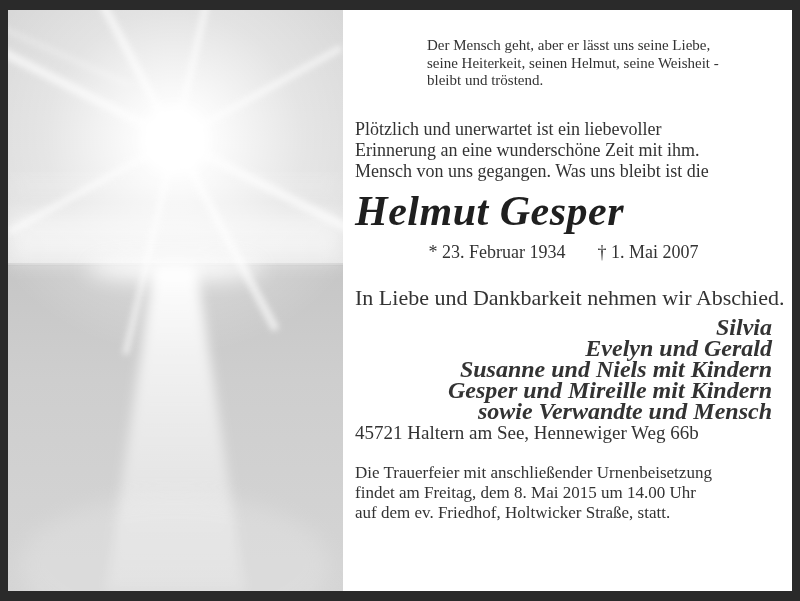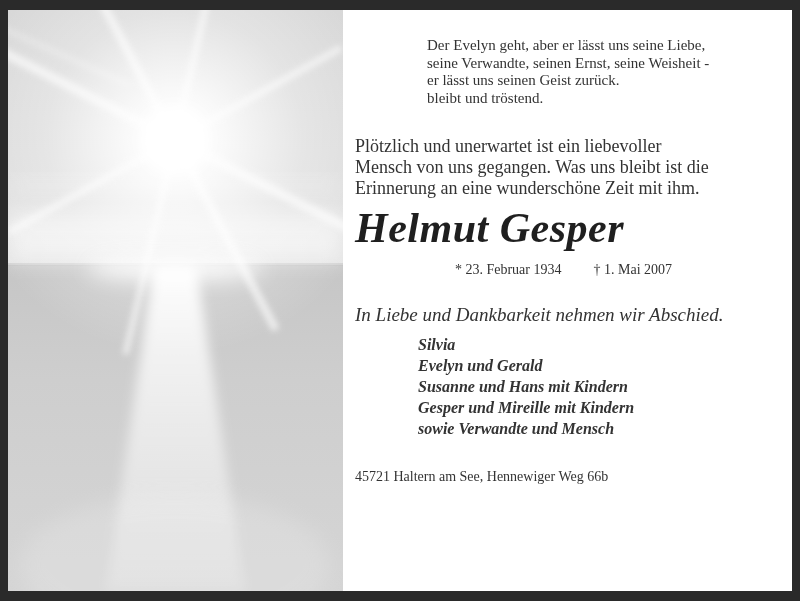--- a/index.html
+++ b/index.html
@@ -45,43 +45,42 @@
     font-size: 42px;
     line-height: 44px;
     font-weight: bold;
     font-style: italic;
     text-align: left;
     color: var(--name-text, #222222);
     letter-spacing: 0.5px;
   }
   .dates {
     margin-top: 9px;
-    font-size: 14px;
+    font-size: 18px;
     line-height: 21px;
     display: flex;
     justify-content: center;
     gap: 32px;
   }
   .farewell {
     margin-top: 24px;
-    font-size: 19px;
+    font-size: 22px;
     line-height: 21px;
-    font-style: italic;
   }
   .mourners {
     margin-top: 9px;
     margin-left: 63px;
-    font-size: 16px;
+    font-size: 24px;
     line-height: 21px;
     font-weight: bold;
     font-style: italic;
+    text-align: right;
   }
   .address {
-    margin-top: 27px;
-    font-size: 14px;
+    font-size: 19px;
     line-height: 21px;
   }
   .funeral {
     margin-top: 20px;
     font-size: 17px;
     line-height: 20px;
   }
 </style>
 </head>
 <body>
@@ -149,46 +148,50 @@
       <ellipse cx="167" cy="258" rx="88" ry="13" fill="#ffffff" opacity="0.85" filter="url(#b10)"></ellipse>
 
       <polygon points="146,255 188,255 237,581 98,581" fill="url(#refl)" filter="url(#b6)"></polygon>
       <ellipse cx="167" cy="555" rx="155" ry="70" fill="#ffffff" opacity="0.16" filter="url(#b10)"></ellipse>
     </svg>
   </div>
 
   <div class="content">
 
     <div class="verse">
-        <div class="line">Der Evelyn geht, aber er lässt uns seine Liebe,</div>
-        <div class="line">seine Verwandte, seinen Ernst, seine Weisheit -</div>
-        <div class="line">er lässt uns seinen Geist zurück.</div>
+        <div class="line">Der Mensch geht, aber er lässt uns seine Liebe,</div>
+        <div class="line">seine Heiterkeit, seinen Helmut, seine Weisheit -</div>
         <div class="line">bleibt und tröstend.</div>
       </div>
 
     <div class="announcement">
         <div class="line">Plötzlich und unerwartet ist ein liebevoller</div>
+        <div class="line">Erinnerung an eine wunderschöne Zeit mit ihm.</div>
         <div class="line">Mensch von uns gegangen. Was uns bleibt ist die</div>
-        <div class="line">Erinnerung an eine wunderschöne Zeit mit ihm.</div>
       </div>
 
     <h1 class="deceased-name">Helmut Gesper</h1>
 
     <div class="dates">
       <span class="line">* 23. Februar 1934</span>
       <span class="line">† 1. Mai 2007</span>
     </div>
 
     <div class="farewell line">In Liebe und Dankbarkeit nehmen wir Abschied.</div>
 
     <div class="mourners">
         <div class="line">Silvia</div>
         <div class="line">Evelyn und Gerald</div>
-        <div class="line">Susanne und Hans mit Kindern</div>
+        <div class="line">Susanne und Niels mit Kindern</div>
         <div class="line">Gesper und Mireille mit Kindern</div>
         <div class="line">sowie Verwandte und Mensch</div>
       </div>
 
     <div class="address line">45721 Haltern am See, Hennewiger Weg 66b</div>
 
+    <div class="funeral">
+        <div class="line">Die Trauerfeier mit anschließender Urnenbeisetzung</div>
+        <div class="line">findet am Freitag, dem 8. Mai 2015 um 14.00 Uhr</div>
+        <div class="line">auf dem ev. Friedhof, Holtwicker Straße, statt.</div>
+      </div>
 
   </div>
 </div>
 
 </body></html>

